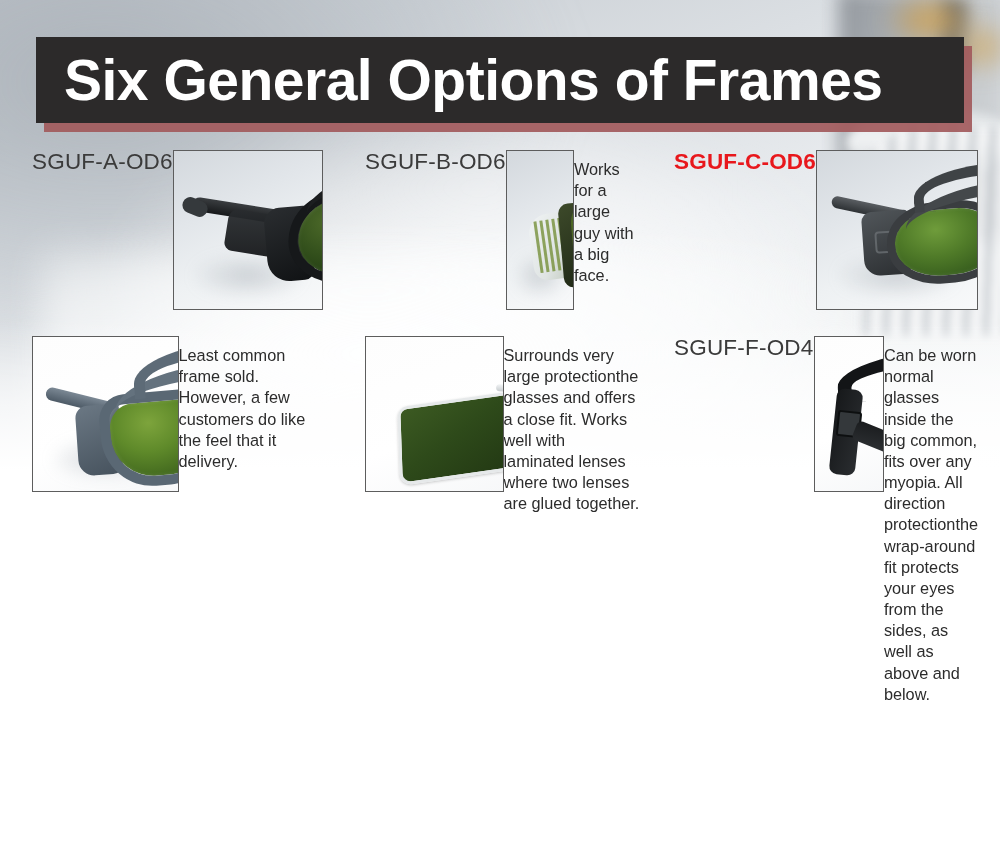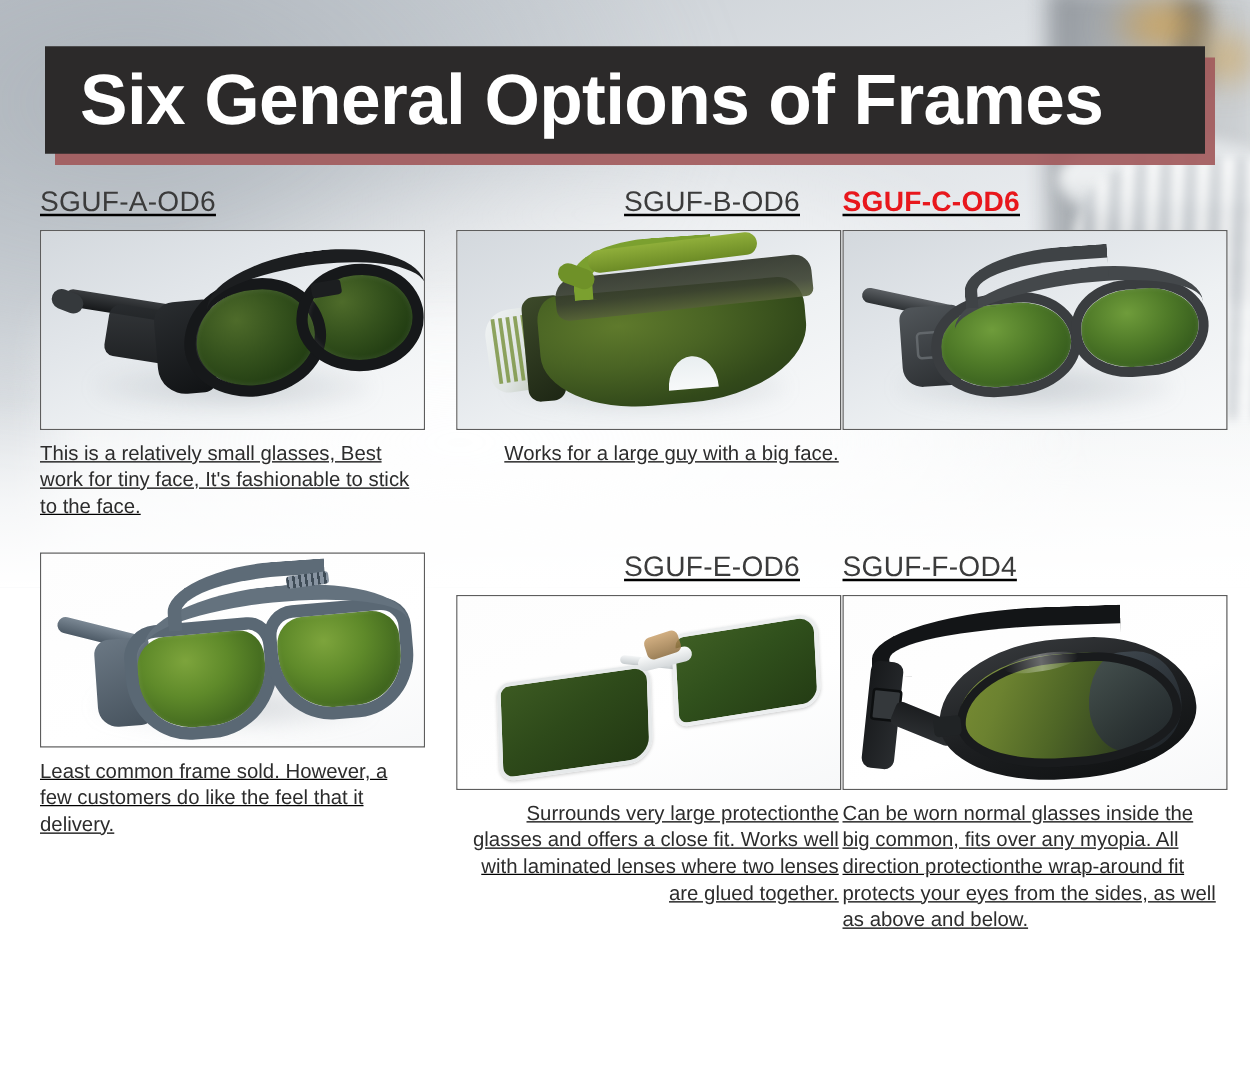--- a/index.html
+++ b/index.html
@@ -154,25 +154,24 @@
   .row {
     display: flex;
     width: 1000px;
   }
   .row + .row { margin-top: 26px; }
 
   .cell {
     width: 333px;
     padding: 0 22px 0 0;
     display: flex;
-    flex-direction: column;
-    text-decoration: underline;
+    flex-direction: row;
   }
   .cell.c0 { padding-left: 32px; width: 345px; }
-  .cell.c1 { padding-left: 20px; width: 317px; text-align: right; }
+  .cell.c1 { padding-left: 20px; width: 317px; }
   .cell.c2 { padding-left: 12px; width: 338px; }
 
   .sku {
     font-size: 22.5px;
     color: #3b3b3b;
     letter-spacing: 0.2px;
     margin-bottom: 9px;
     line-height: 1.1;
     white-space: nowrap;
   }
@@ -540,21 +539,20 @@
           <div class="a-temple2"></div>
           <div class="a-sideshield"></div>
           <div class="a-lensR"></div>
           <div class="a-lensL"></div>
           <div class="a-frameR"></div>
           <div class="a-frameL"></div>
           <div class="a-bridge"></div>
           <div class="a-brow"></div>
         </div>
       </div>
-      <div class="caption">This is a relatively small glasses, Best work for tiny face, It's fashionable to stick to the face.</div>
     </div>
 
     <div class="cell c1">
       <div class="sku">SGUF-B-OD6</div>
       <div class="photo-frame">
         <div class="scene">
           <div class="bd-cool"></div>
           <div class="bd-softshadow"></div>
           <div class="b-vent">
             <i style="left:6px"></i>
@@ -611,21 +609,20 @@
           <div class="d-frameL"></div>
           <div class="d-brow"></div>
           <div class="d-arch"></div>
           <div class="d-vent"></div>
         </div>
       </div>
       <div class="caption">Least common frame sold. However, a few customers do like the feel that it delivery.</div>
     </div>
 
     <div class="cell c1">
-      <div class="sku">SGUF-E-OD6</div>
       <div class="photo-frame">
         <div class="scene">
           <div class="bd-white"></div>
           <div class="e-arm"></div>
           <div class="e-lensR"></div>
           <div class="e-lensL"></div>
           <div class="e-bridge"></div>
           <div class="e-clip"></div>
         </div>
       </div>

